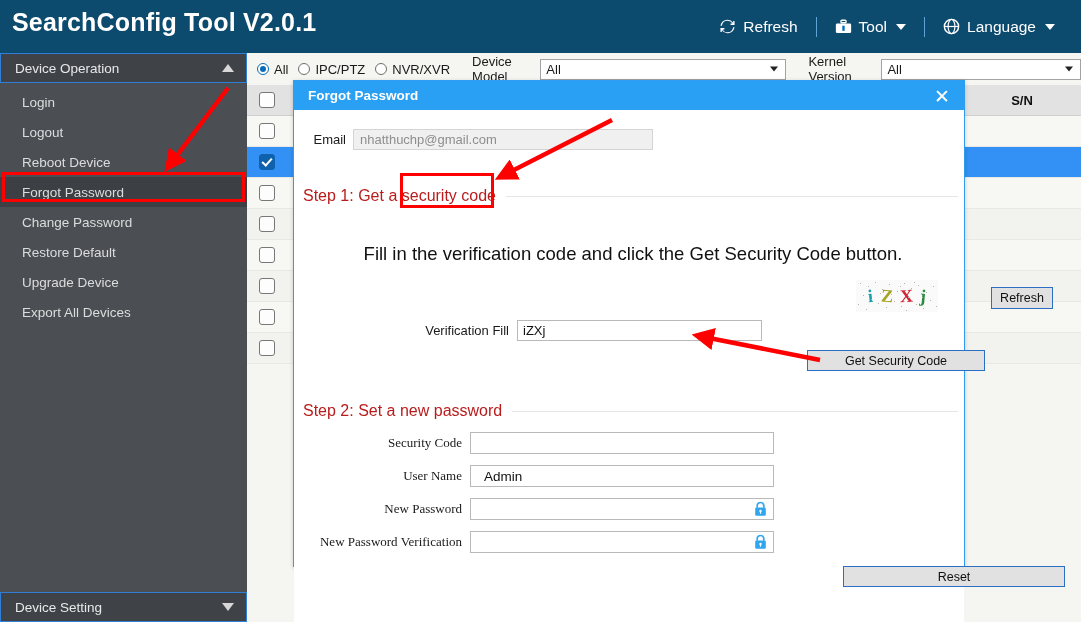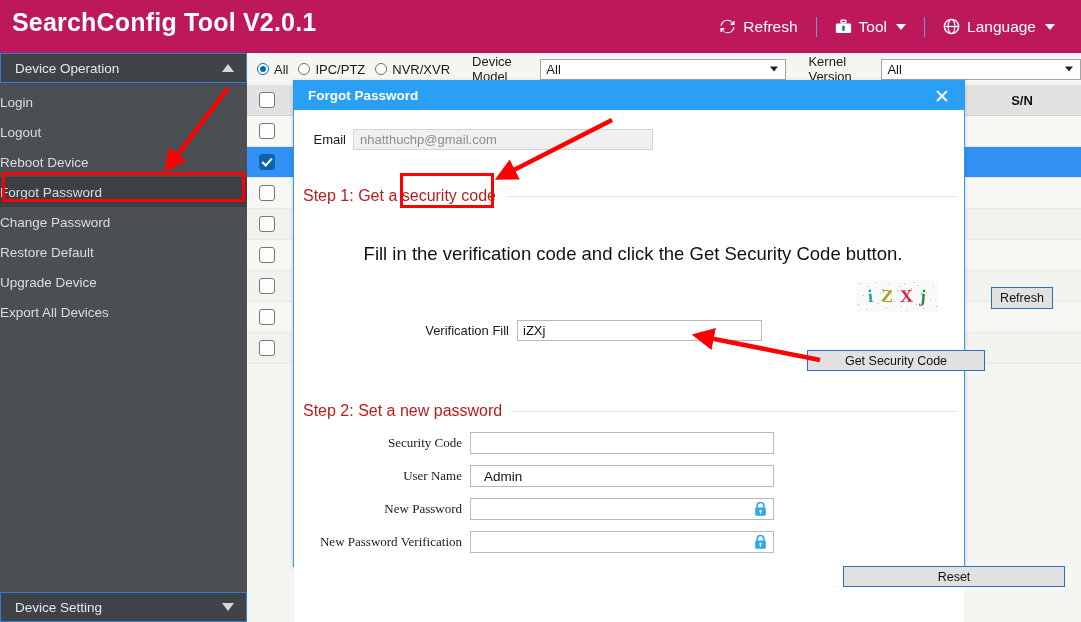--- a/index.html
+++ b/index.html
@@ -13,21 +13,21 @@
     position: relative;
     width: 1081px; height: 622px;
     overflow: hidden;
     background: #f5f6f1;
   }
 
   
   .header {
     position: absolute; left: 0; top: 0;
     width: 1081px; height: 53px;
-    background: #be185d;
+    background: #0c4a6e;
     color: #ffffff;
   }
   .app-title {
     position: absolute; left: 12px; top: 8px;
     font-size: 25px; font-weight: bold;
     letter-spacing: 0.2px;
     color: #ffffff;
     white-space: nowrap;
   }
   .hdr-actions {
@@ -88,20 +88,21 @@
   .tri-down {
     border-left: 6px solid transparent;
     border-right: 6px solid transparent;
     border-top: 8px solid #d8d8d8;
   }
   .side-items { padding-top: 4px; }
   .side-item {
     height: 30px;
     display: flex; align-items: center;
     color: #dcdcdc; font-size: 13.5px;
+    padding-left: 22px;
     cursor: pointer;
   }
   .side-item.active { background: #3c4045; }
   .side-bottom {
     position: absolute; left: 0; bottom: 0;
     width: 247px;
   }
 
   
   .main {

